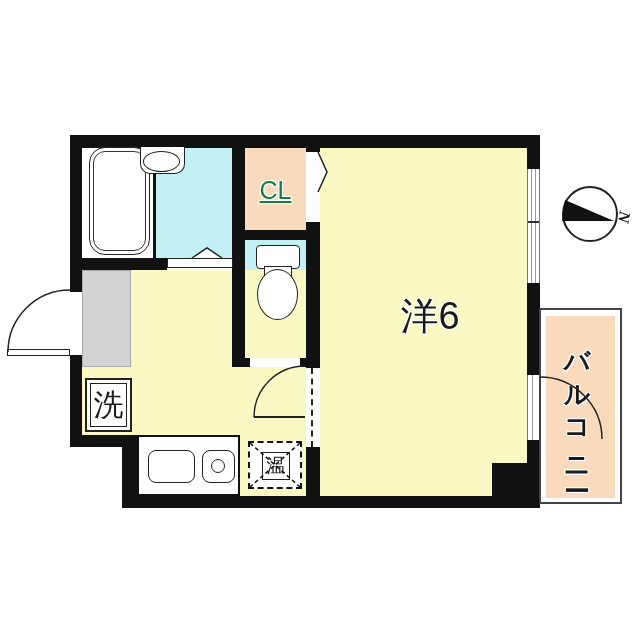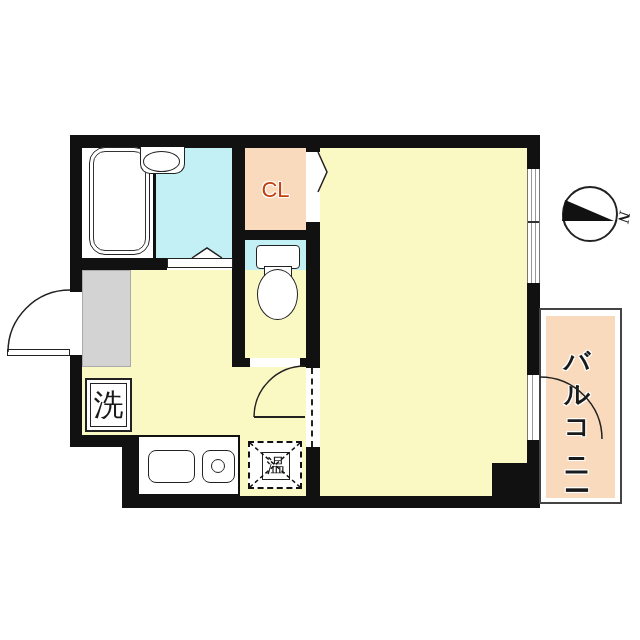--- a/index.html
+++ b/index.html
@@ -108,15 +108,16 @@
     <path d="M 8 352 A 62 62 0 0 1 70 290" fill="none" stroke="#222" stroke-width="1.5"></path>
     <path d="M 305 366 A 51 51 0 0 0 254 417" fill="none" stroke="#222" stroke-width="1.5"></path>
     <line x1="254" y1="417" x2="305" y2="417" stroke="#222" stroke-width="2"></line>
     <path d="M 540 377 A 62 62 0 0 1 602 439" fill="none" stroke="#222" stroke-width="1.5"></path>
     <path d="M 318 152 L 327 172 L 318 192" fill="#ffffff" stroke="#222" stroke-width="1.5"></path>
     <path d="M 192 258 L 207 248 L 222 258" fill="#ffffff" stroke="#222" stroke-width="1.5"></path>
     <path d="M 250 443 L 300 487 M 300 443 L 250 487" fill="none" stroke="#111" stroke-width="1.5" stroke-dasharray="4 3"></path>
     <polygon points="565,200 562,221 614,221" fill="#111"></polygon>
   </svg>
 
-  <div class="label" style="left:245px;top:178px;width:61px;height:24px;font-size:22px;color:#c2410c;">CL</div>
+  <div class="label" style="left:245px;top:178px;width:61px;height:24px;font-size:25px;color:#15803d;text-decoration:underline;">CL</div>
+  <div class="label" style="left:375px;top:294px;width:110px;height:44px;font-size:38px;">洋6</div>
 
 </div>
 
 </body></html>

